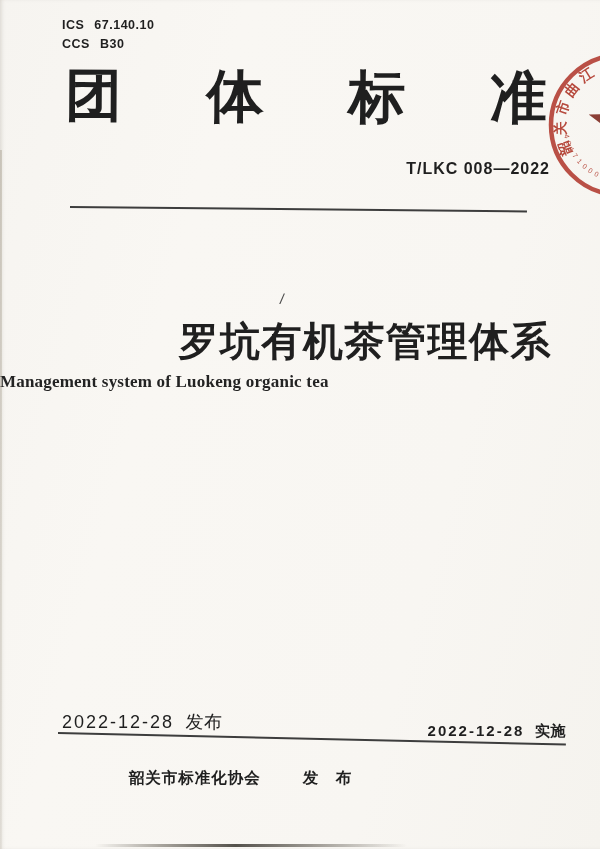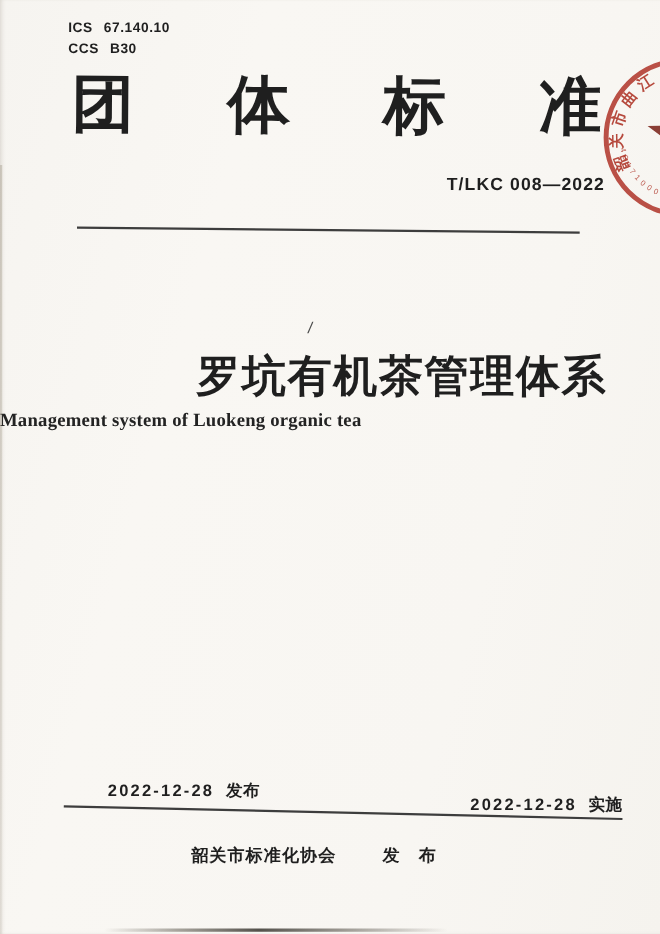--- a/index.html
+++ b/index.html
@@ -32,31 +32,31 @@
   .stray{position:absolute;left:280px;top:290px;font-size:15px;color:#4a4a4a;transform:rotate(8deg);}
   .title-cn{
     position:absolute;left:0;top:314px;width:552px;text-align:right;
     font-size:40px;font-weight:700;letter-spacing:1.5px;
   }
   .title-en{
     position:absolute;left:0;top:372px;width:600px;text-align:left;
     font-family:"Liberation Serif","DejaVu Serif",serif;
     font-size:17px;font-weight:600;letter-spacing:.2px;color:#232323;
   }
-  .date-issue{position:absolute;left:62px;top:710px;font-size:15px;font-weight:700;letter-spacing:.5px;margin-left:36px;}
+  .date-issue{position:absolute;left:62px;top:710px;font-size:18px;font-weight:400;letter-spacing:.5px;}
   .date-impl{position:absolute;right:34px;top:722px;font-size:15px;font-weight:700;letter-spacing:.5px;}
   .date-num{letter-spacing:2px;margin-right:6px;}
   .rule-bottom{
     position:absolute;left:58px;top:732px;width:508px;height:1.8px;
     background:#3d3d3d;transform:rotate(1.3deg);transform-origin:left center;
   }
   .publisher-row{
     position:absolute;left:0;top:768px;width:481px;
     display:flex;justify-content:center;gap:42px;
-    font-size:15.5px;font-weight:700;letter-spacing:1px;padding-left:45px;
+    font-size:15.5px;font-weight:700;letter-spacing:1px;
   }
   .seal{position:absolute;left:540px;top:45px;width:60px;height:160px;}
   .scan-shadow{
     position:absolute;left:95px;top:844px;width:312px;height:3.2px;border-radius:2px;
     background:linear-gradient(to right,rgba(90,85,75,0) 0%,rgba(95,90,80,.55) 22%,rgba(55,52,46,.85) 45%,rgba(80,75,66,.5) 72%,rgba(90,85,75,0) 100%);
     filter:blur(.4px);
   }
   .edge-line{position:absolute;left:0;top:150px;width:2px;height:699px;
     background:linear-gradient(to bottom,rgba(150,140,120,.35),rgba(150,140,120,.08));}
 </style>

